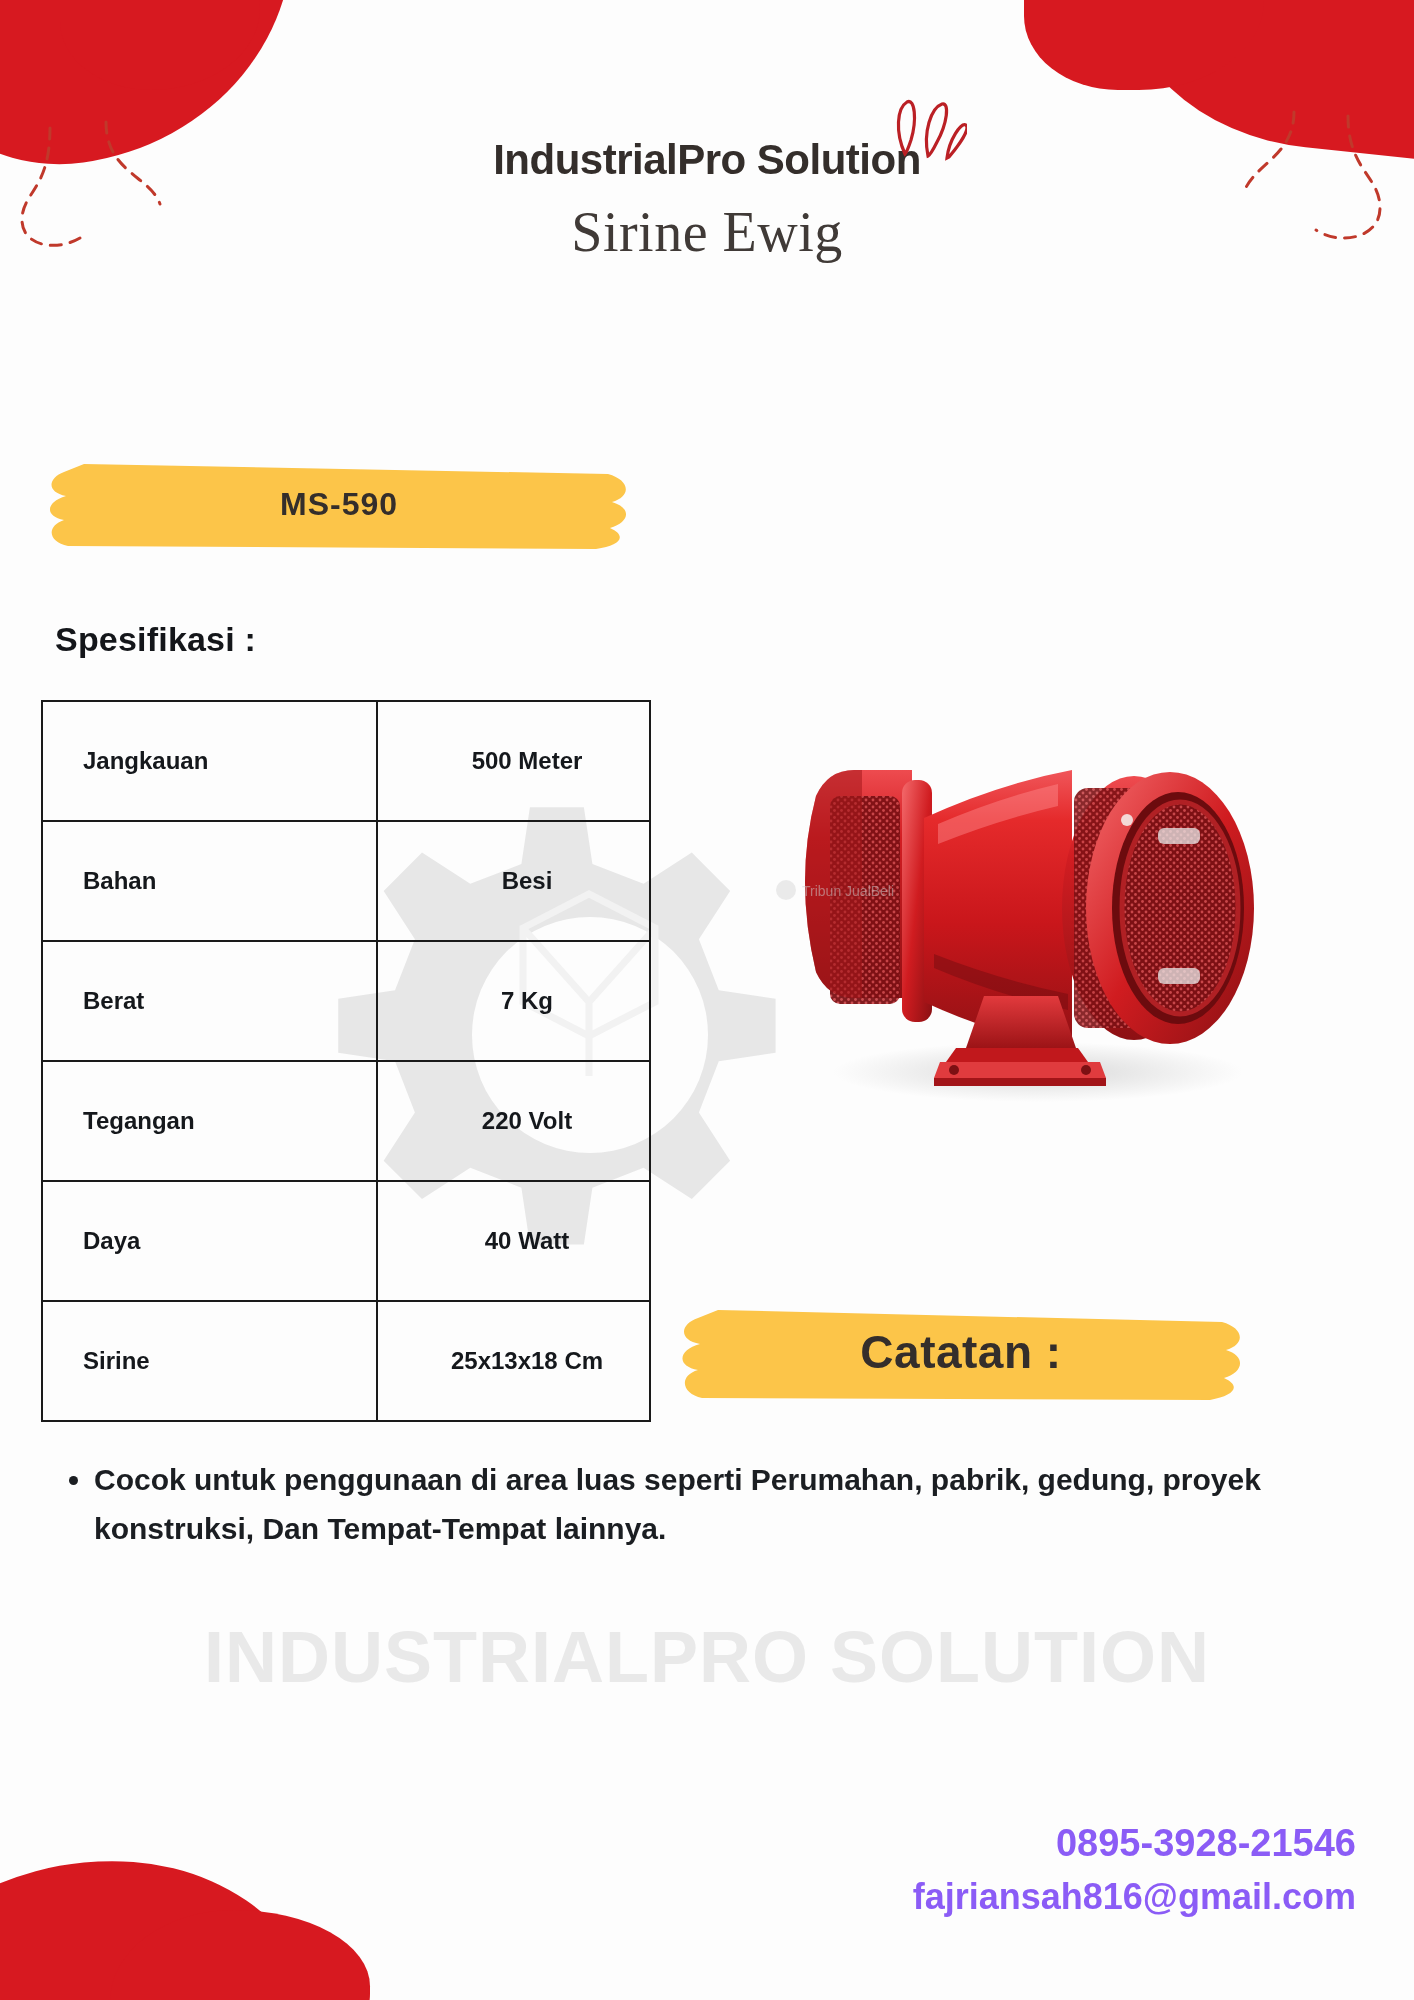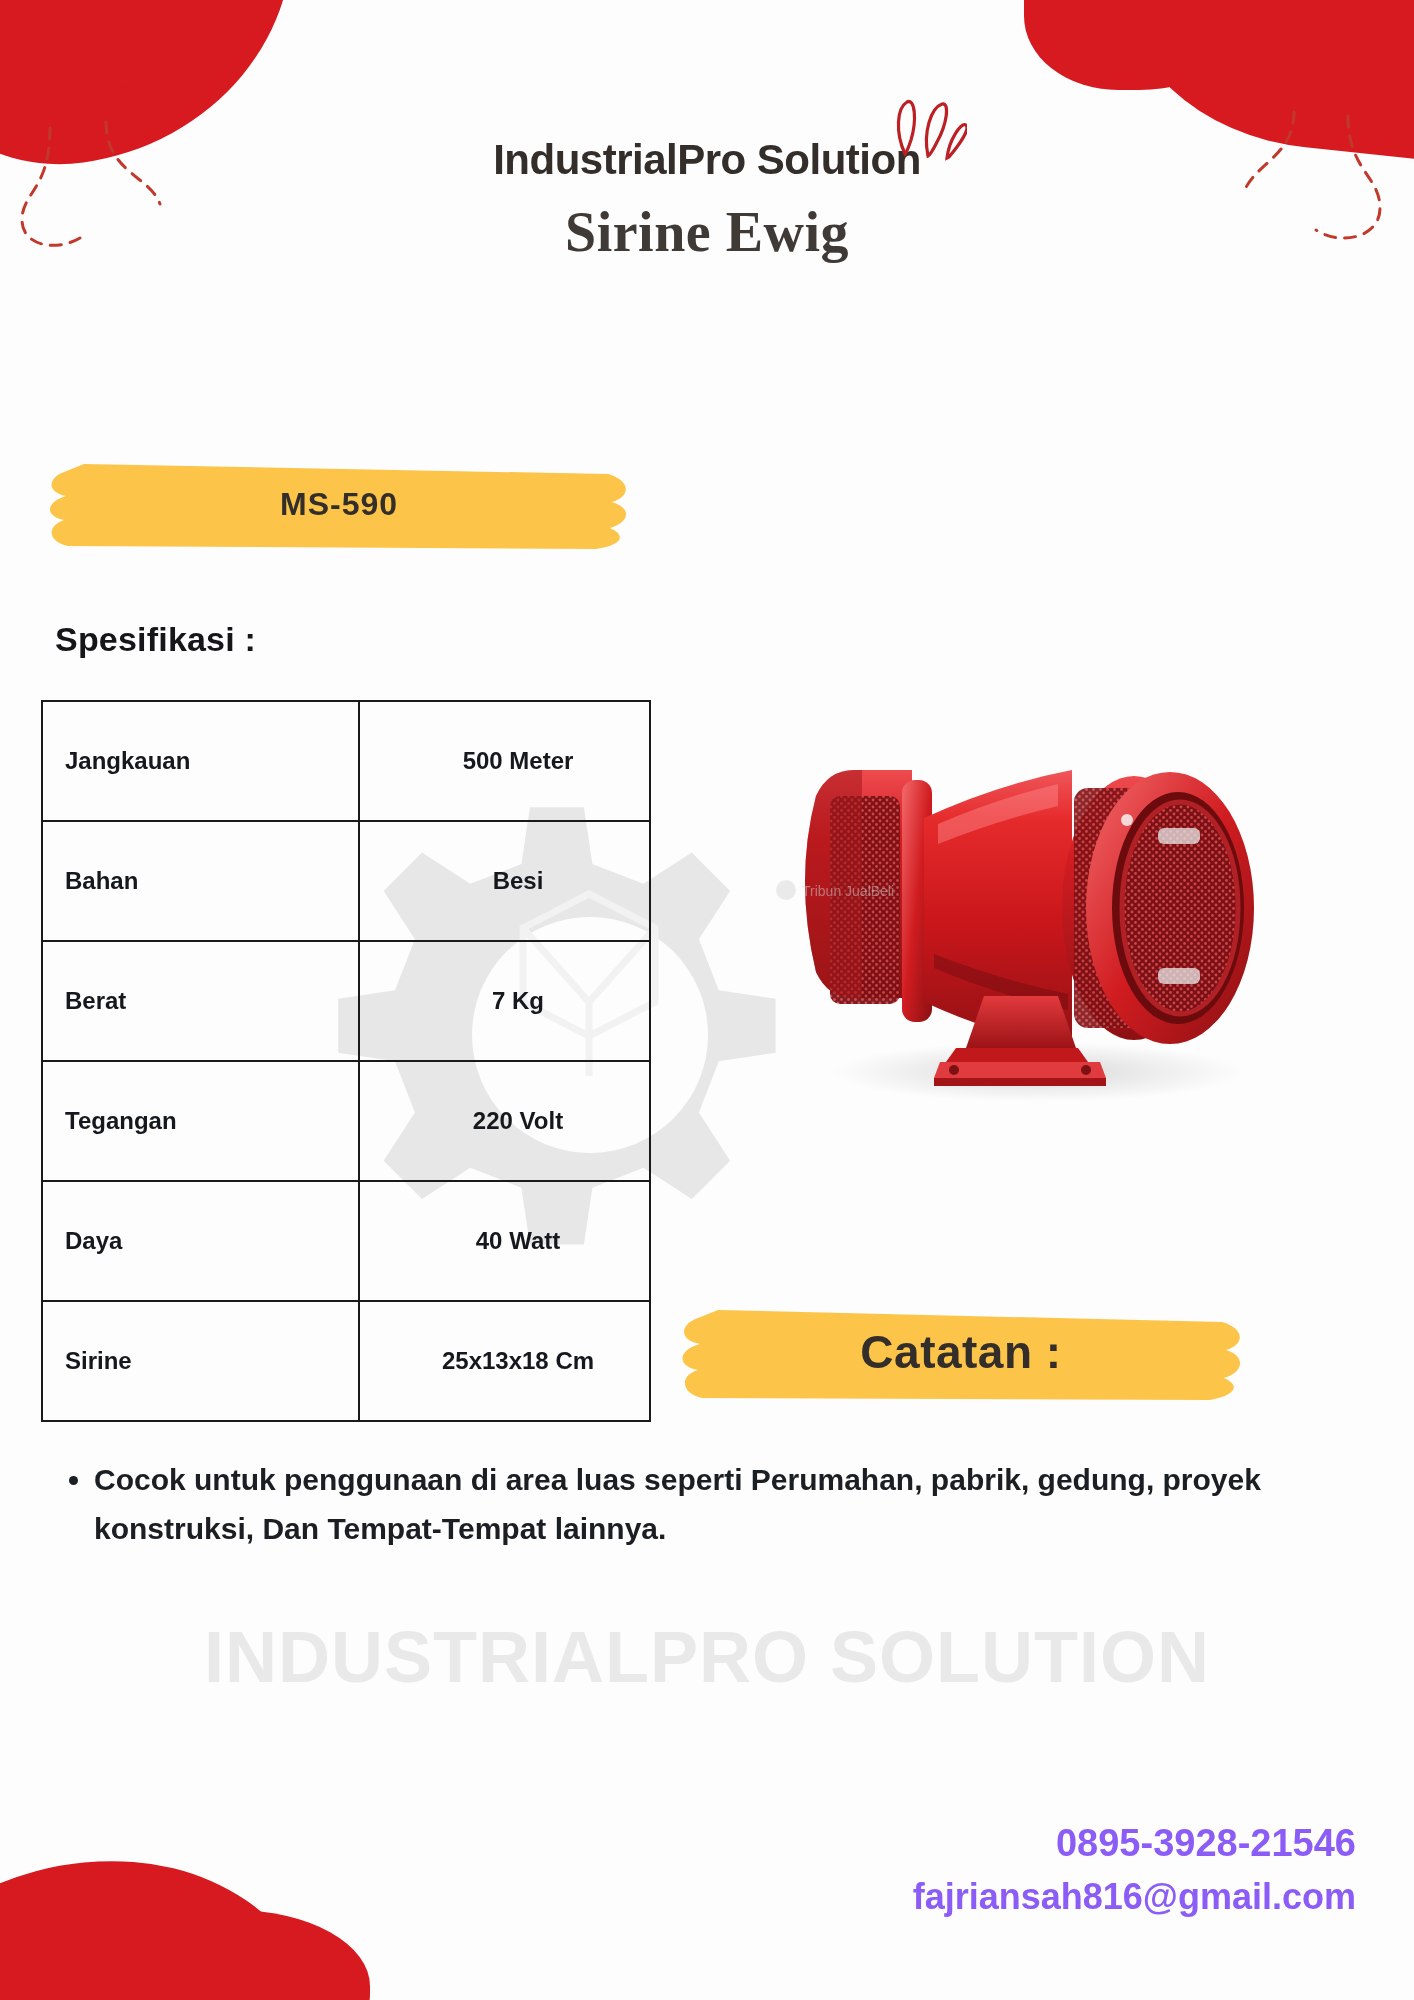--- a/index.html
+++ b/index.html
@@ -45,21 +45,21 @@
 
   
   .hdr{position:absolute;left:0;right:0;top:136px;text-align:center;}
   .brand{
     font-size:42px;font-weight:800;color:#342e2b;letter-spacing:-0.5px;
     font-family:"Liberation Sans",sans-serif;display:inline-block;position:relative;
   }
   .sparkles{position:absolute;right:-46px;top:-44px;width:80px;height:70px;}
   .product-name{
     margin-top:16px;font-family:"Liberation Serif",serif;
-    font-size:56px;color:#403a37;font-weight:700;letter-spacing:0.5px;
+    font-size:56px;color:#403a37;font-weight:400;letter-spacing:0.5px;
   }
 
   
   .badge{position:absolute;display:flex;align-items:center;justify-content:center;}
   .badge svg{position:absolute;inset:0;width:100%;height:100%;}
   .badge span{position:relative;z-index:2;color:#342e2b;font-weight:800;}
 
   #badge-model{left:44px;top:452px;width:590px;height:105px;}
   #badge-model span{font-size:32px;letter-spacing:1px;}
 
@@ -72,21 +72,21 @@
     font-size:34px;font-weight:800;color:#14161a;letter-spacing:0.2px;
   }
   table.spec{
     position:absolute;left:41px;top:700px;width:610px;
     border-collapse:collapse;table-layout:fixed;
   }
   table.spec td{
     border:2px solid #1a1a1a;height:116px;vertical-align:middle;
     font-size:24px;font-weight:700;color:#15181c;padding-left:28px;
   }
-  table.spec td.k{width:292px;padding-left:22px;text-align:left;}
+  table.spec td.k{width:292px;padding-left:40px;text-align:left;}
   table.spec td.v{text-align:center;}
 
   
   .photo{position:absolute;left:738px;top:700px;width:560px;height:420px;}
 
   
   .bullets{
     position:absolute;left:52px;top:1448px;width:1240px;
     font-size:30px;font-weight:700;color:#1b1e22;line-height:1.62;
   }

